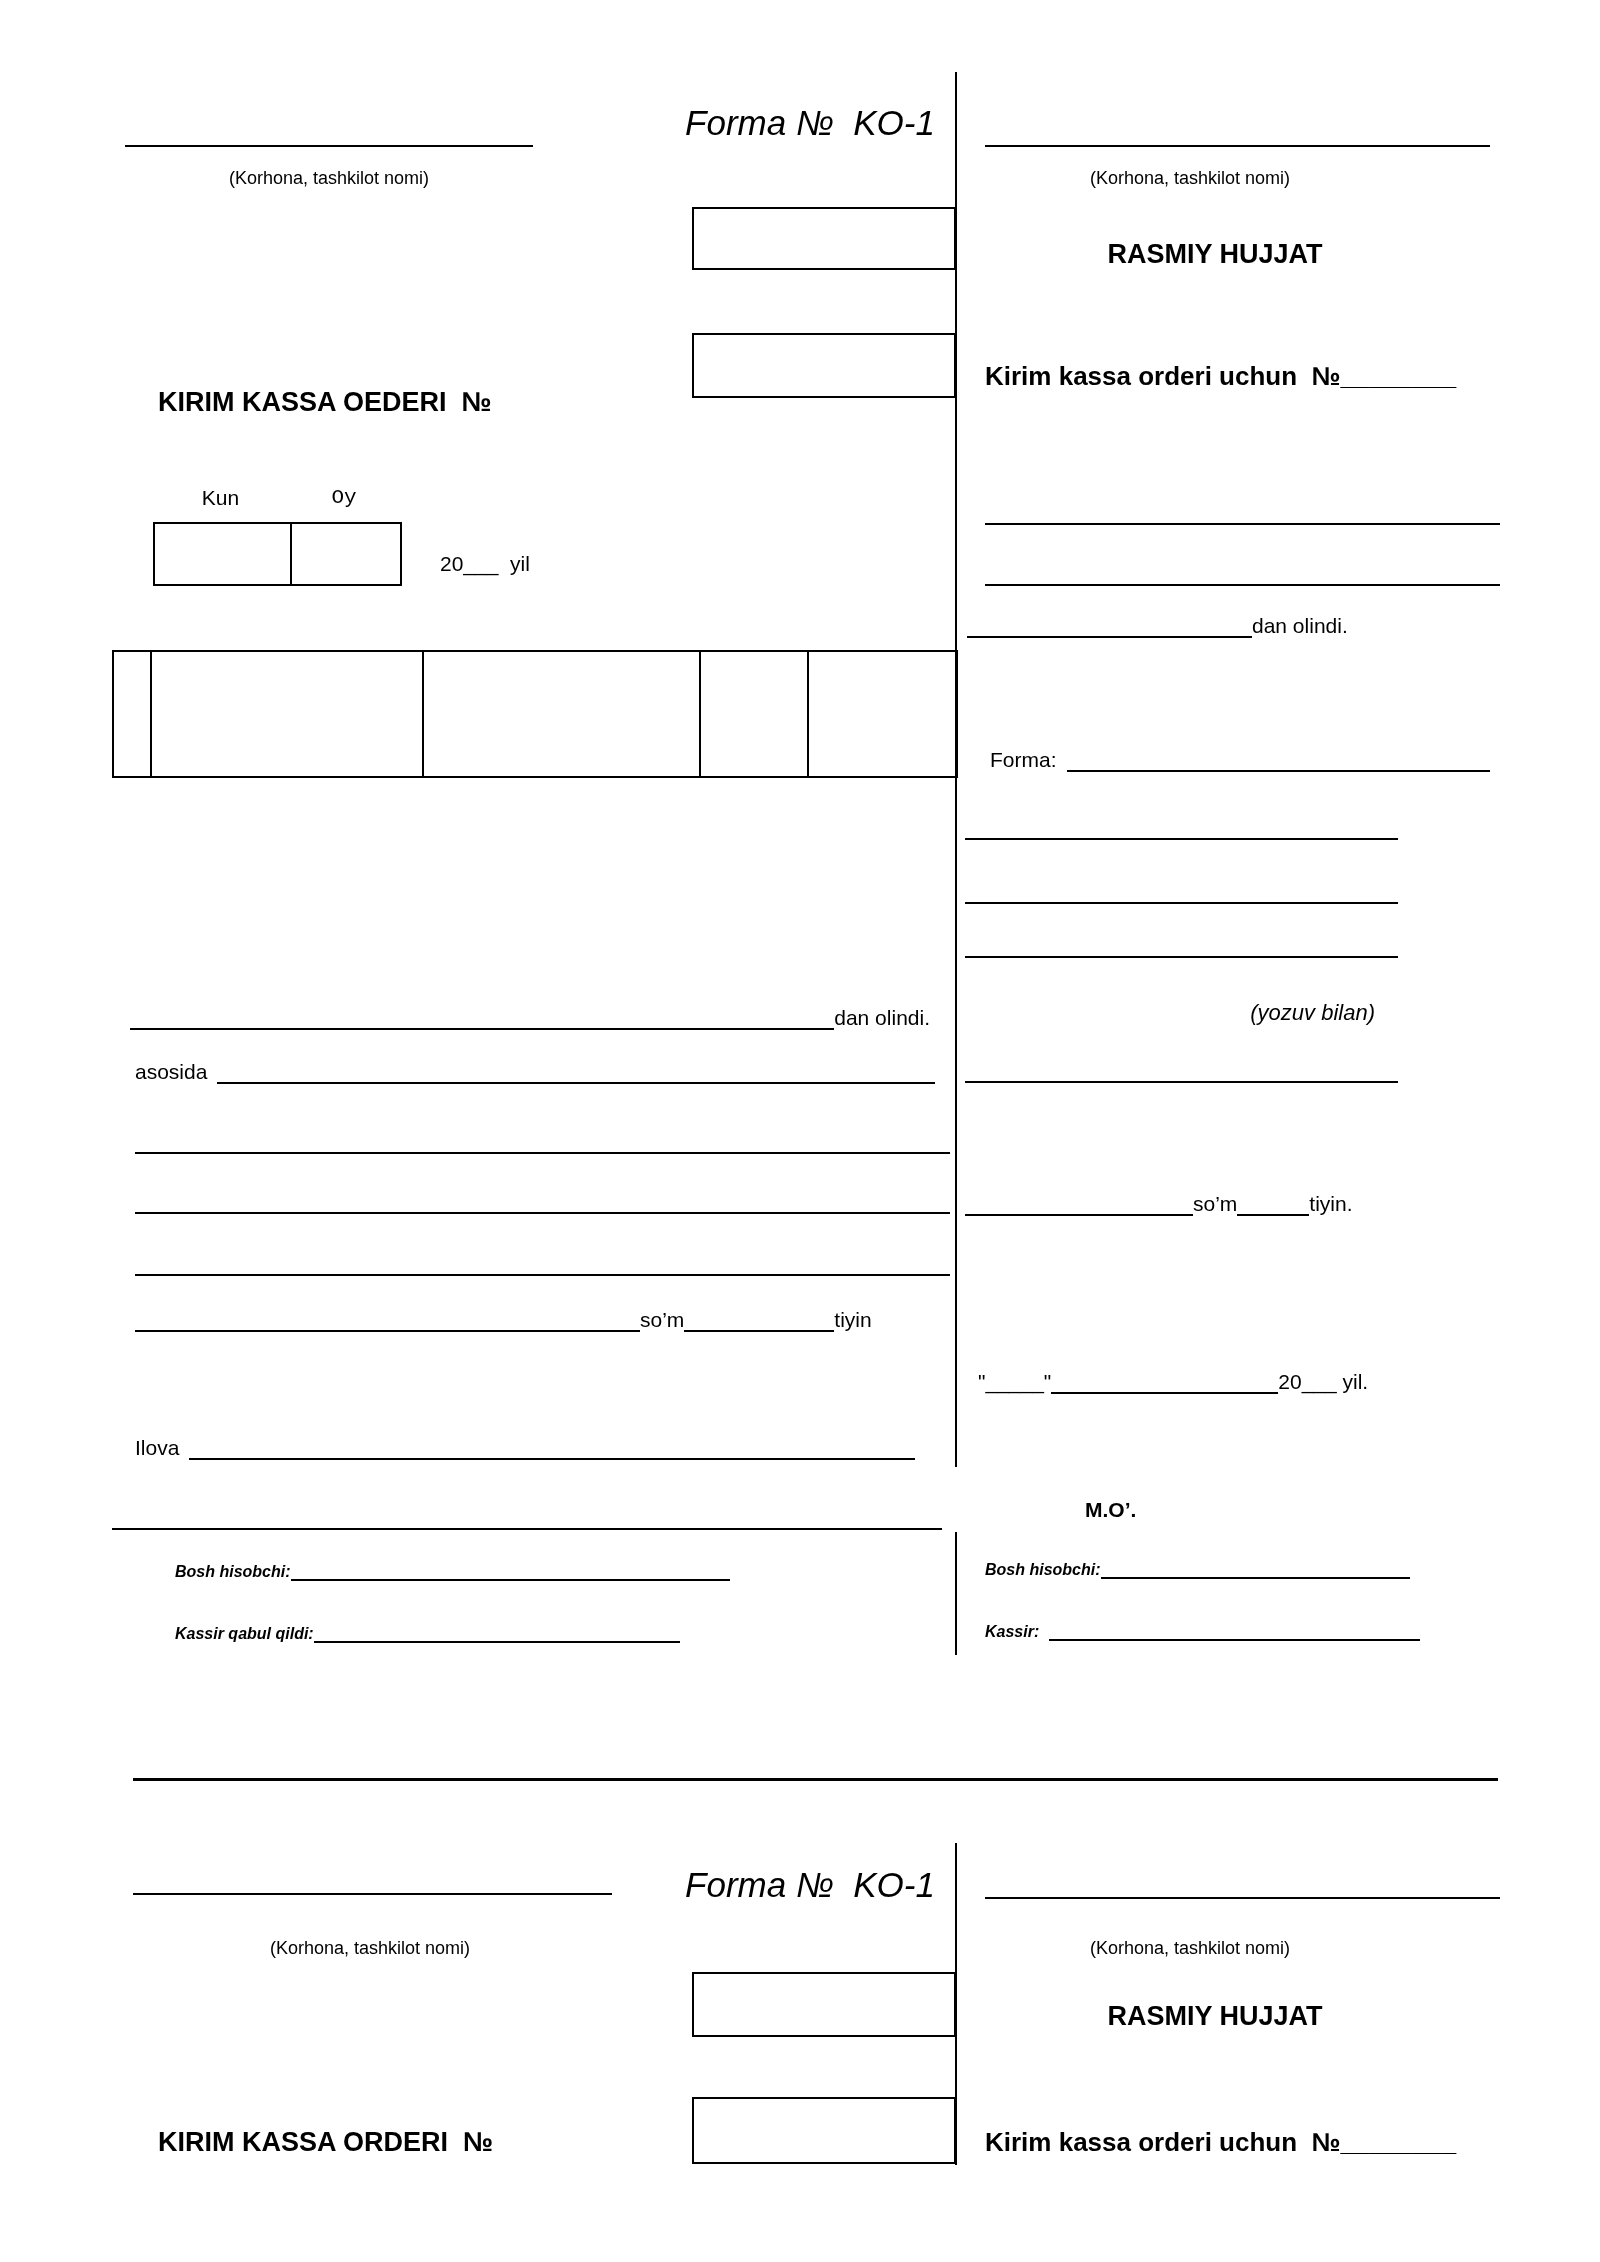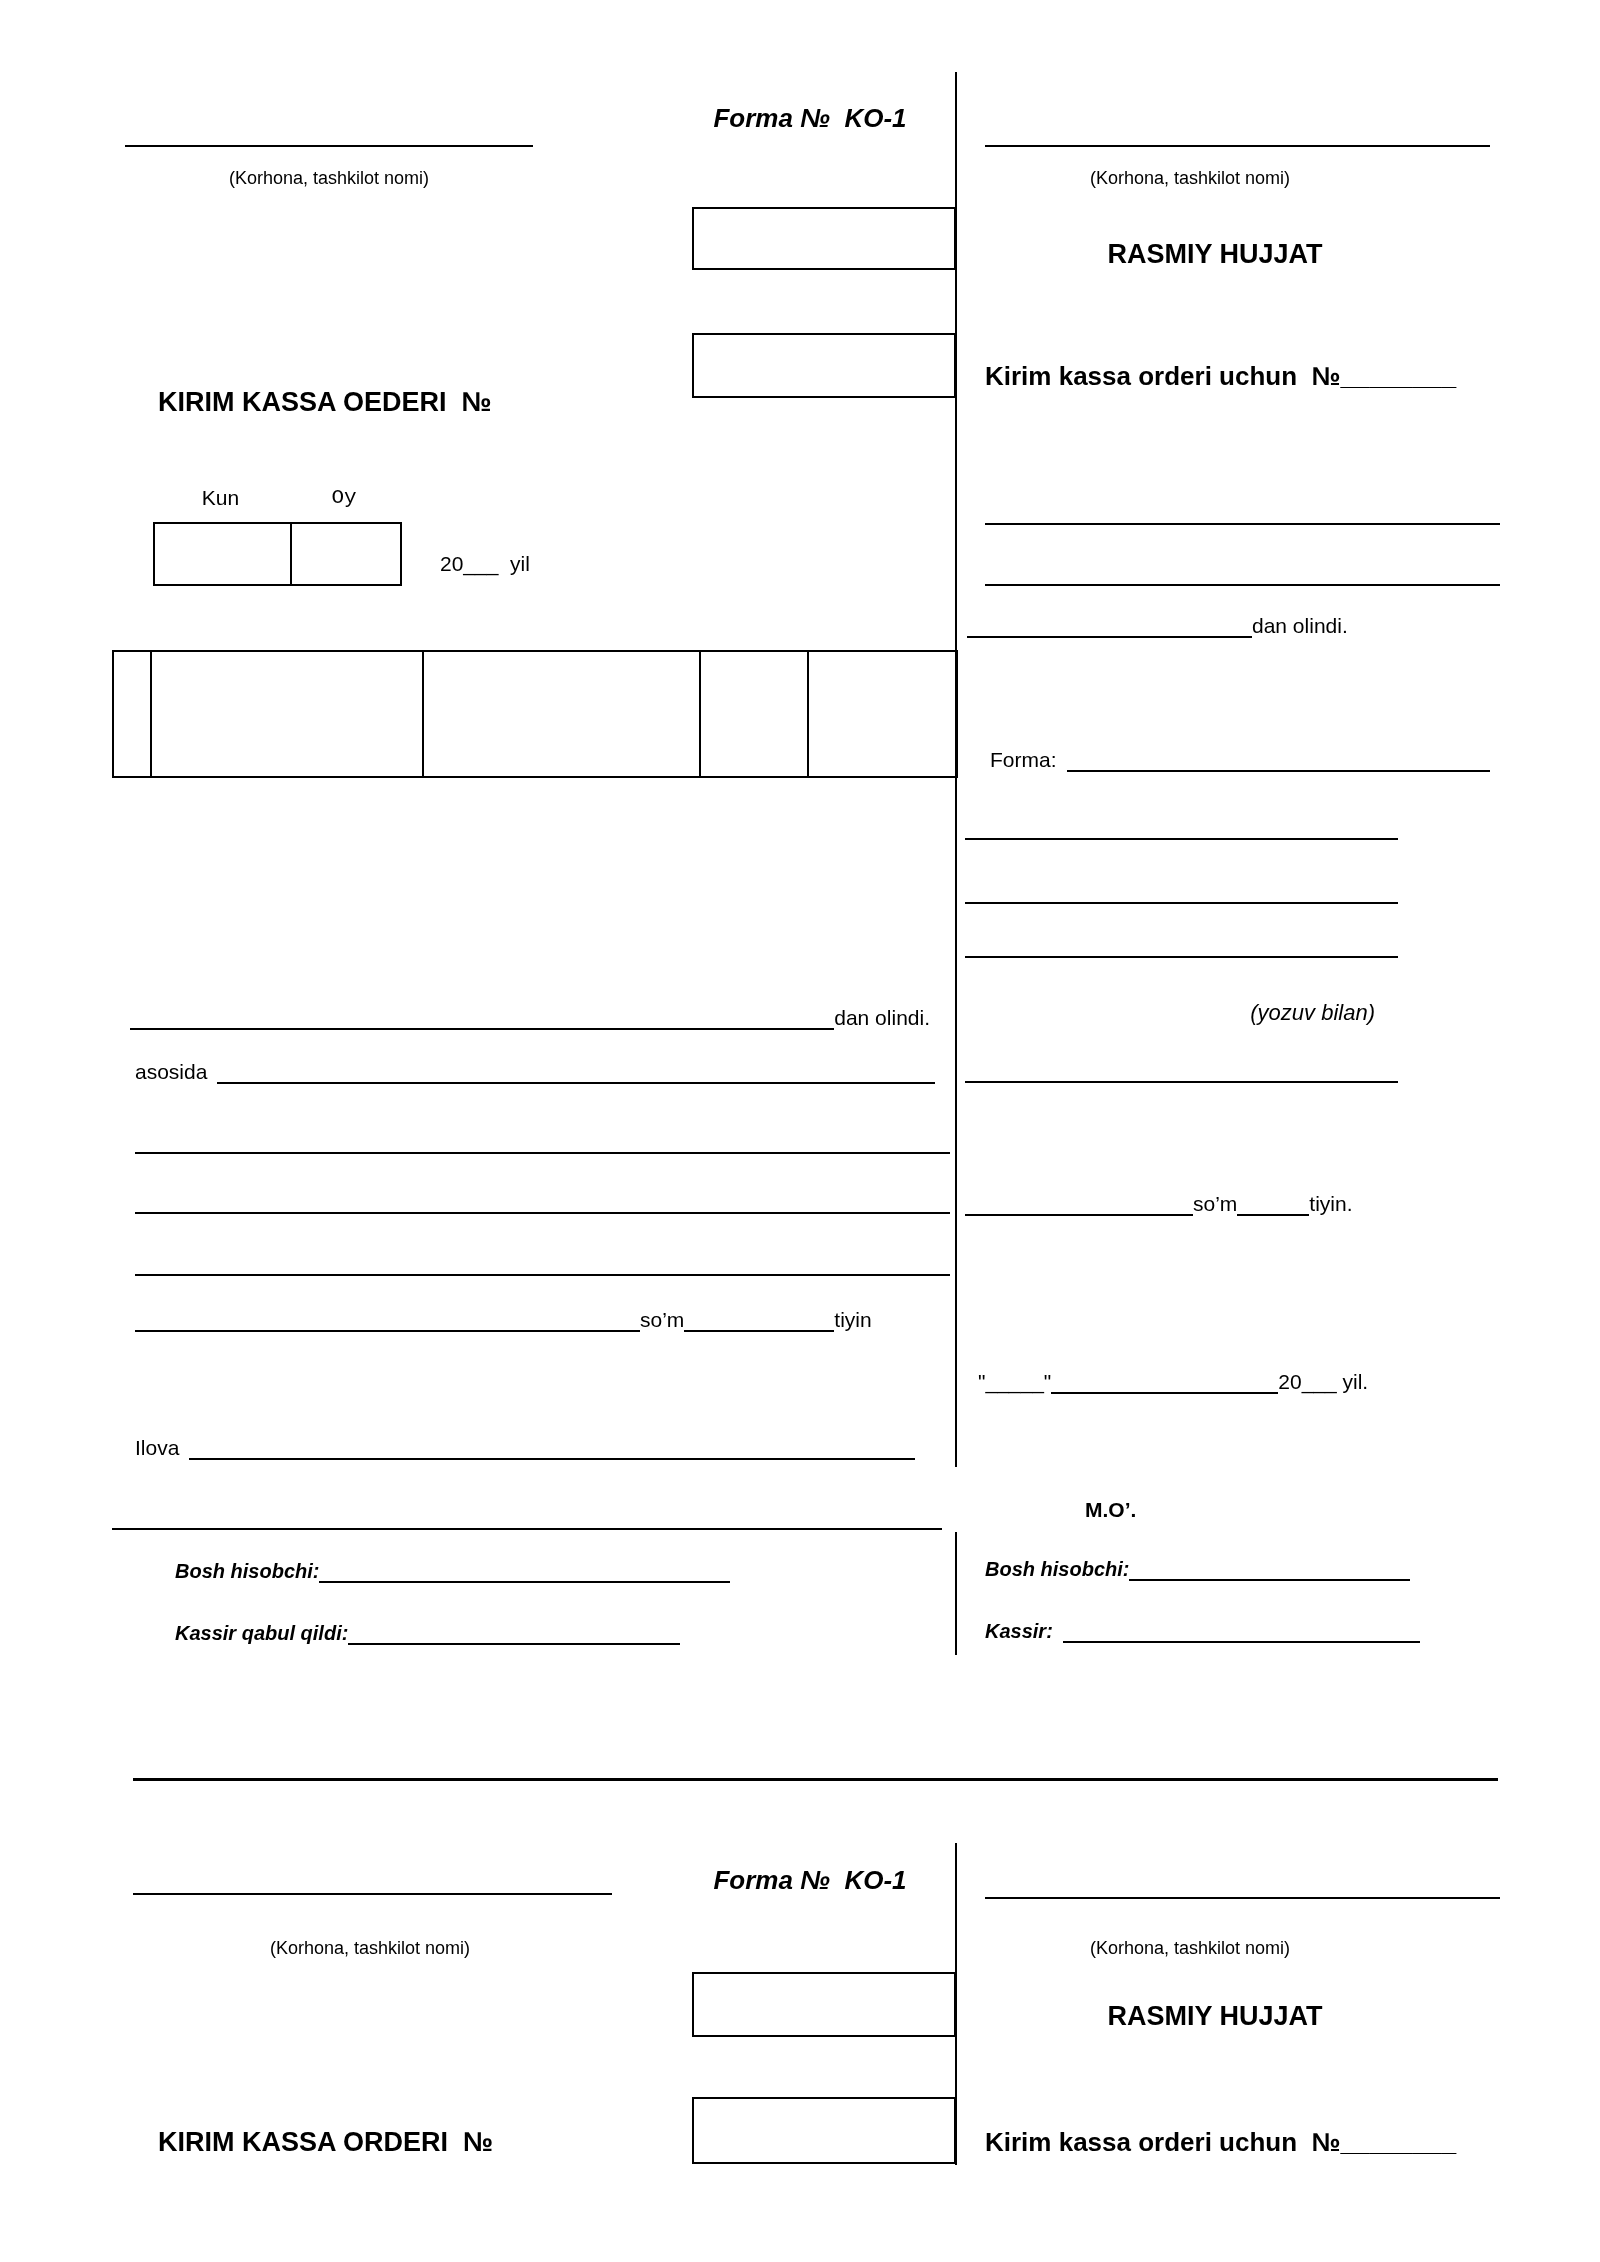--- a/index.html
+++ b/index.html
@@ -14,22 +14,22 @@
   .vline { position:absolute; width:0; border-left:2px solid #000; }
   .row { position:absolute; display:flex; align-items:flex-end; }
   .seg { border-bottom:2px solid #000; height:1.2em; flex:0 0 auto; }
   .seg.grow { flex:1 1 auto; }
   .txt { white-space:pre; line-height:1.15; }
   .fs18 { font-size:18px; }
   .fs21 { font-size:21px; }
   .fs17i { font-size:22px; font-style:italic; }
   .head { font-size:27px; font-weight:bold; line-height:1.1; white-space:pre; }
   .head26 { font-size:26px; font-weight:bold; line-height:1.1; white-space:pre; }
-  .forma { font-size:26px; font-weight:bold; font-style:italic; line-height:1.1; white-space:pre; }
-  .sig { font-size:20px; font-weight:bold; font-style:italic; white-space:pre; line-height:1.15; }
+  .forma { font-size:35px; font-weight:normal; font-style:italic; line-height:1.1; white-space:pre; }
+  .sig { font-size:16px; font-weight:bold; font-style:italic; white-space:pre; line-height:1.15; }
   .mo { font-size:21px; font-weight:bold; }
   .center { text-align:center; }
   .box { position:absolute; border:2px solid #000; box-sizing:border-box; background:#fff; }
   .datebox { display:flex; }
   .datebox .cell1 { width:135px; }
   .datebox .cell2 { flex:1; border-left:2px solid #000; }
   table.grid { position:absolute; border-collapse:collapse; table-layout:fixed; }
   table.grid td { border:2px solid #000; text-align:center; vertical-align:middle; font-size:19px; line-height:1.25; padding:4px; }
 </style>
 </head>

